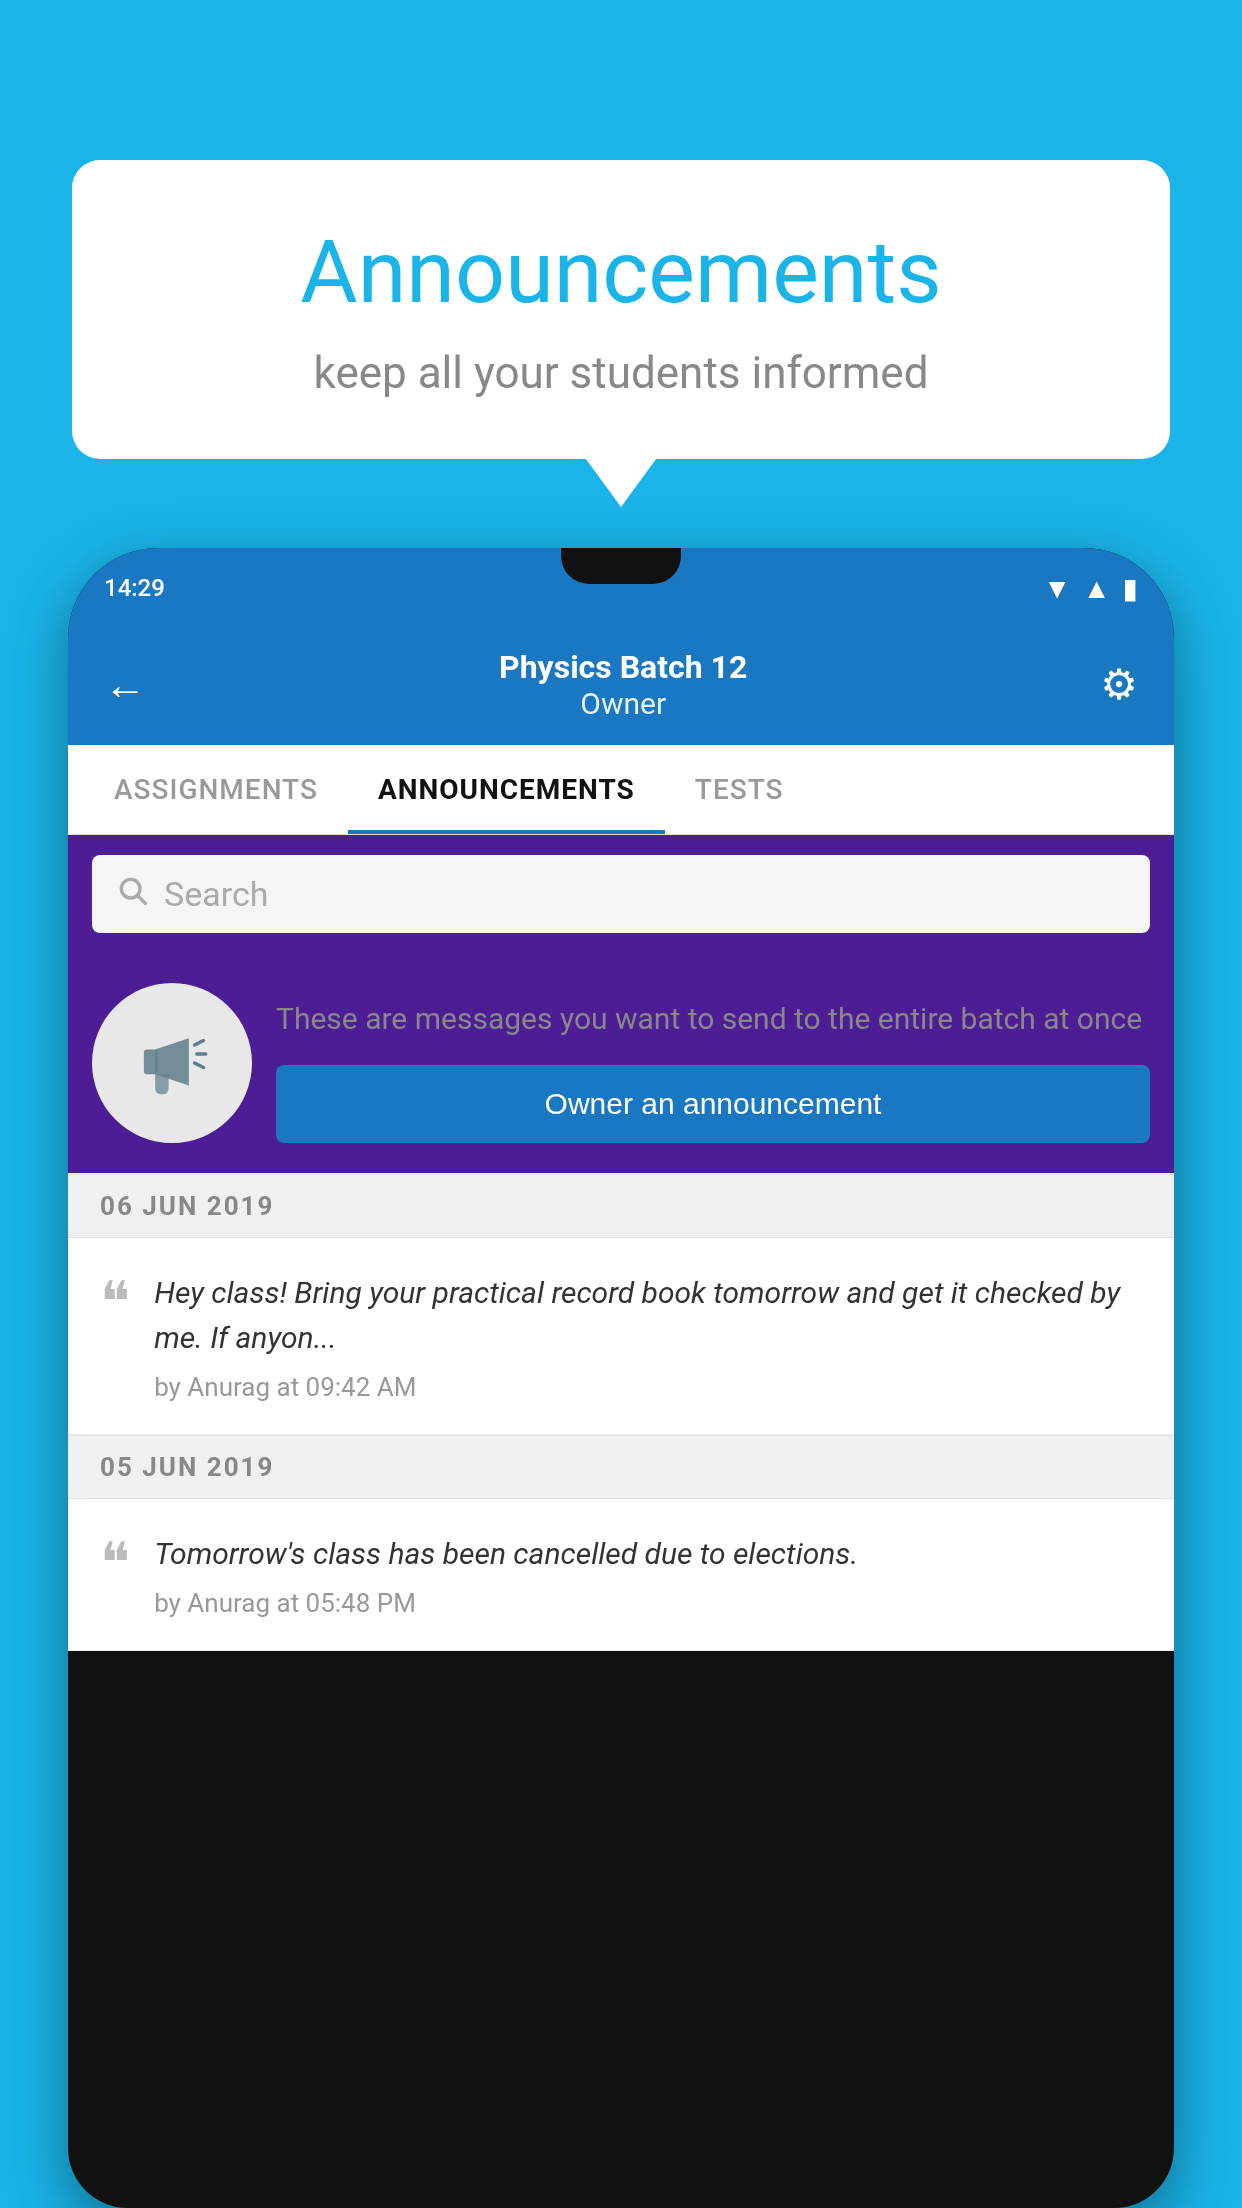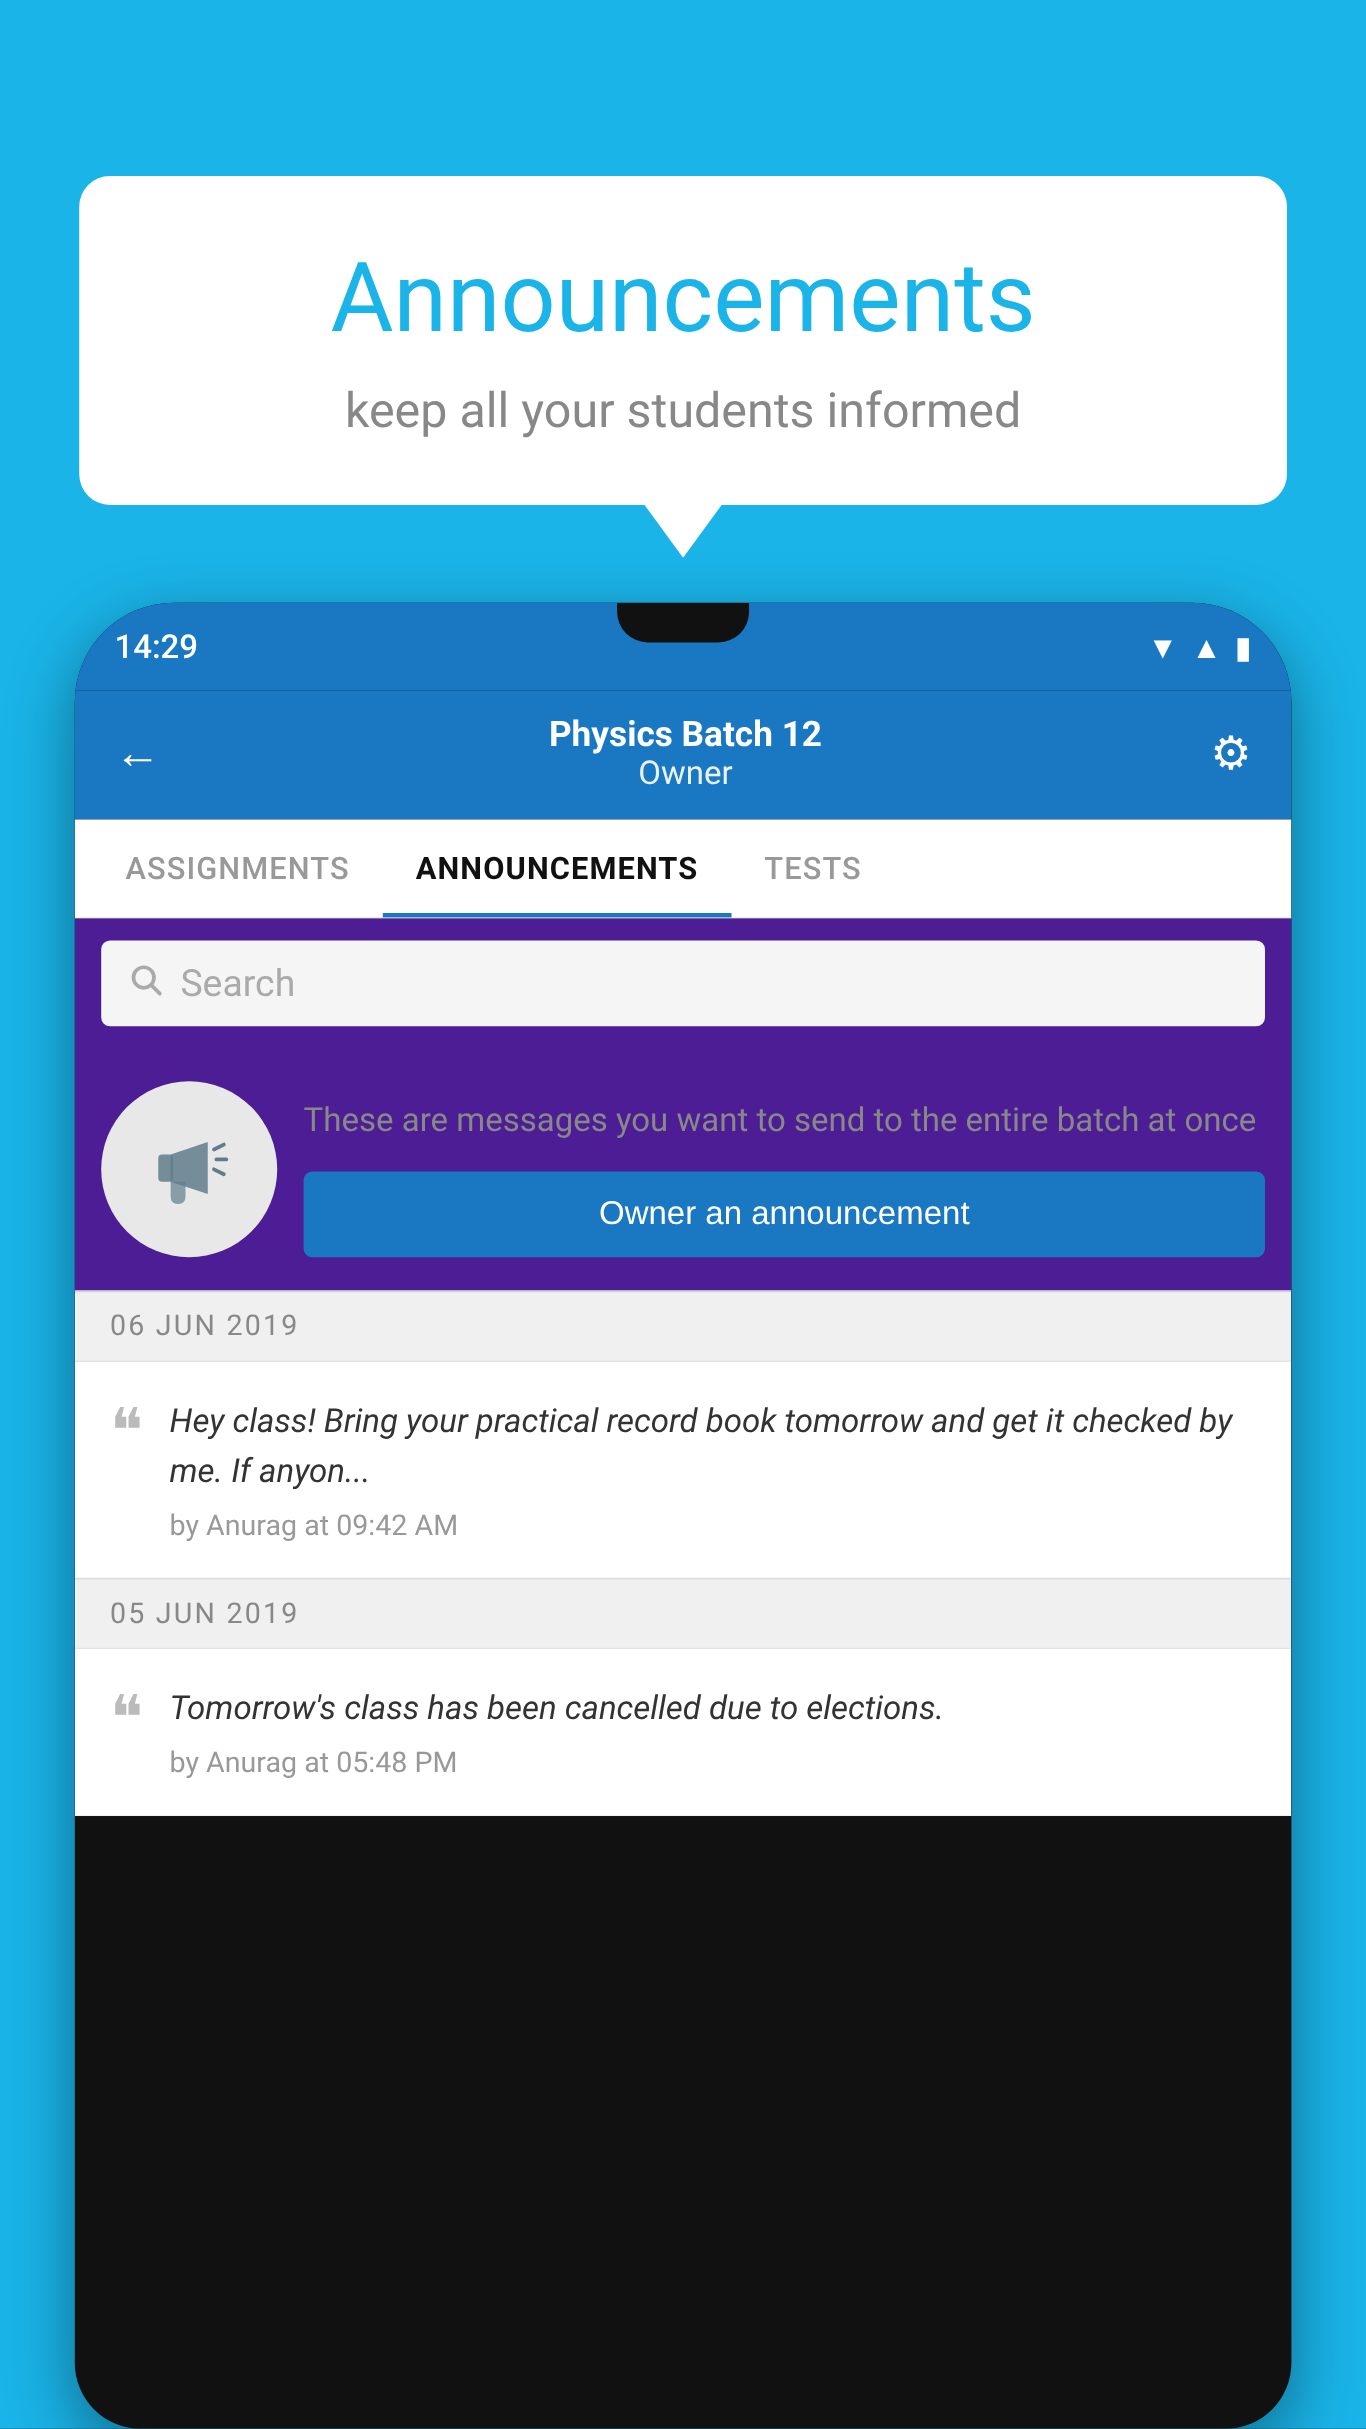--- a/index.html
+++ b/index.html
@@ -75,21 +75,21 @@
       position: relative;
       display: flex;
       align-items: center;
       justify-content: space-between;
       padding: 0 36px;
       border-radius: 80px 80px 0 0;
     }
 
     .status-time {
       color: white;
-      font-size: 30px;
+      font-size: 24px;
       font-weight: 500;
     }
 
     .status-icons {
       display: flex;
       align-items: center;
       gap: 12px;
     }
 
     .status-icons span {
@@ -251,21 +251,21 @@
       width: 100%;
     }
 
     
     .date-divider {
       background: #f0f0f0;
       padding: 16px 32px;
       color: #888;
       font-size: 26px;
       letter-spacing: 2px;
-      font-weight: 400;
+      font-weight: 700;
       border-top: 1px solid #e0e0e0;
       border-bottom: 1px solid #e0e0e0;
     }
 
     
     .announcement-item {
       display: flex;
       padding: 32px 32px;
       gap: 24px;
       border-bottom: 1px solid #f0f0f0;

